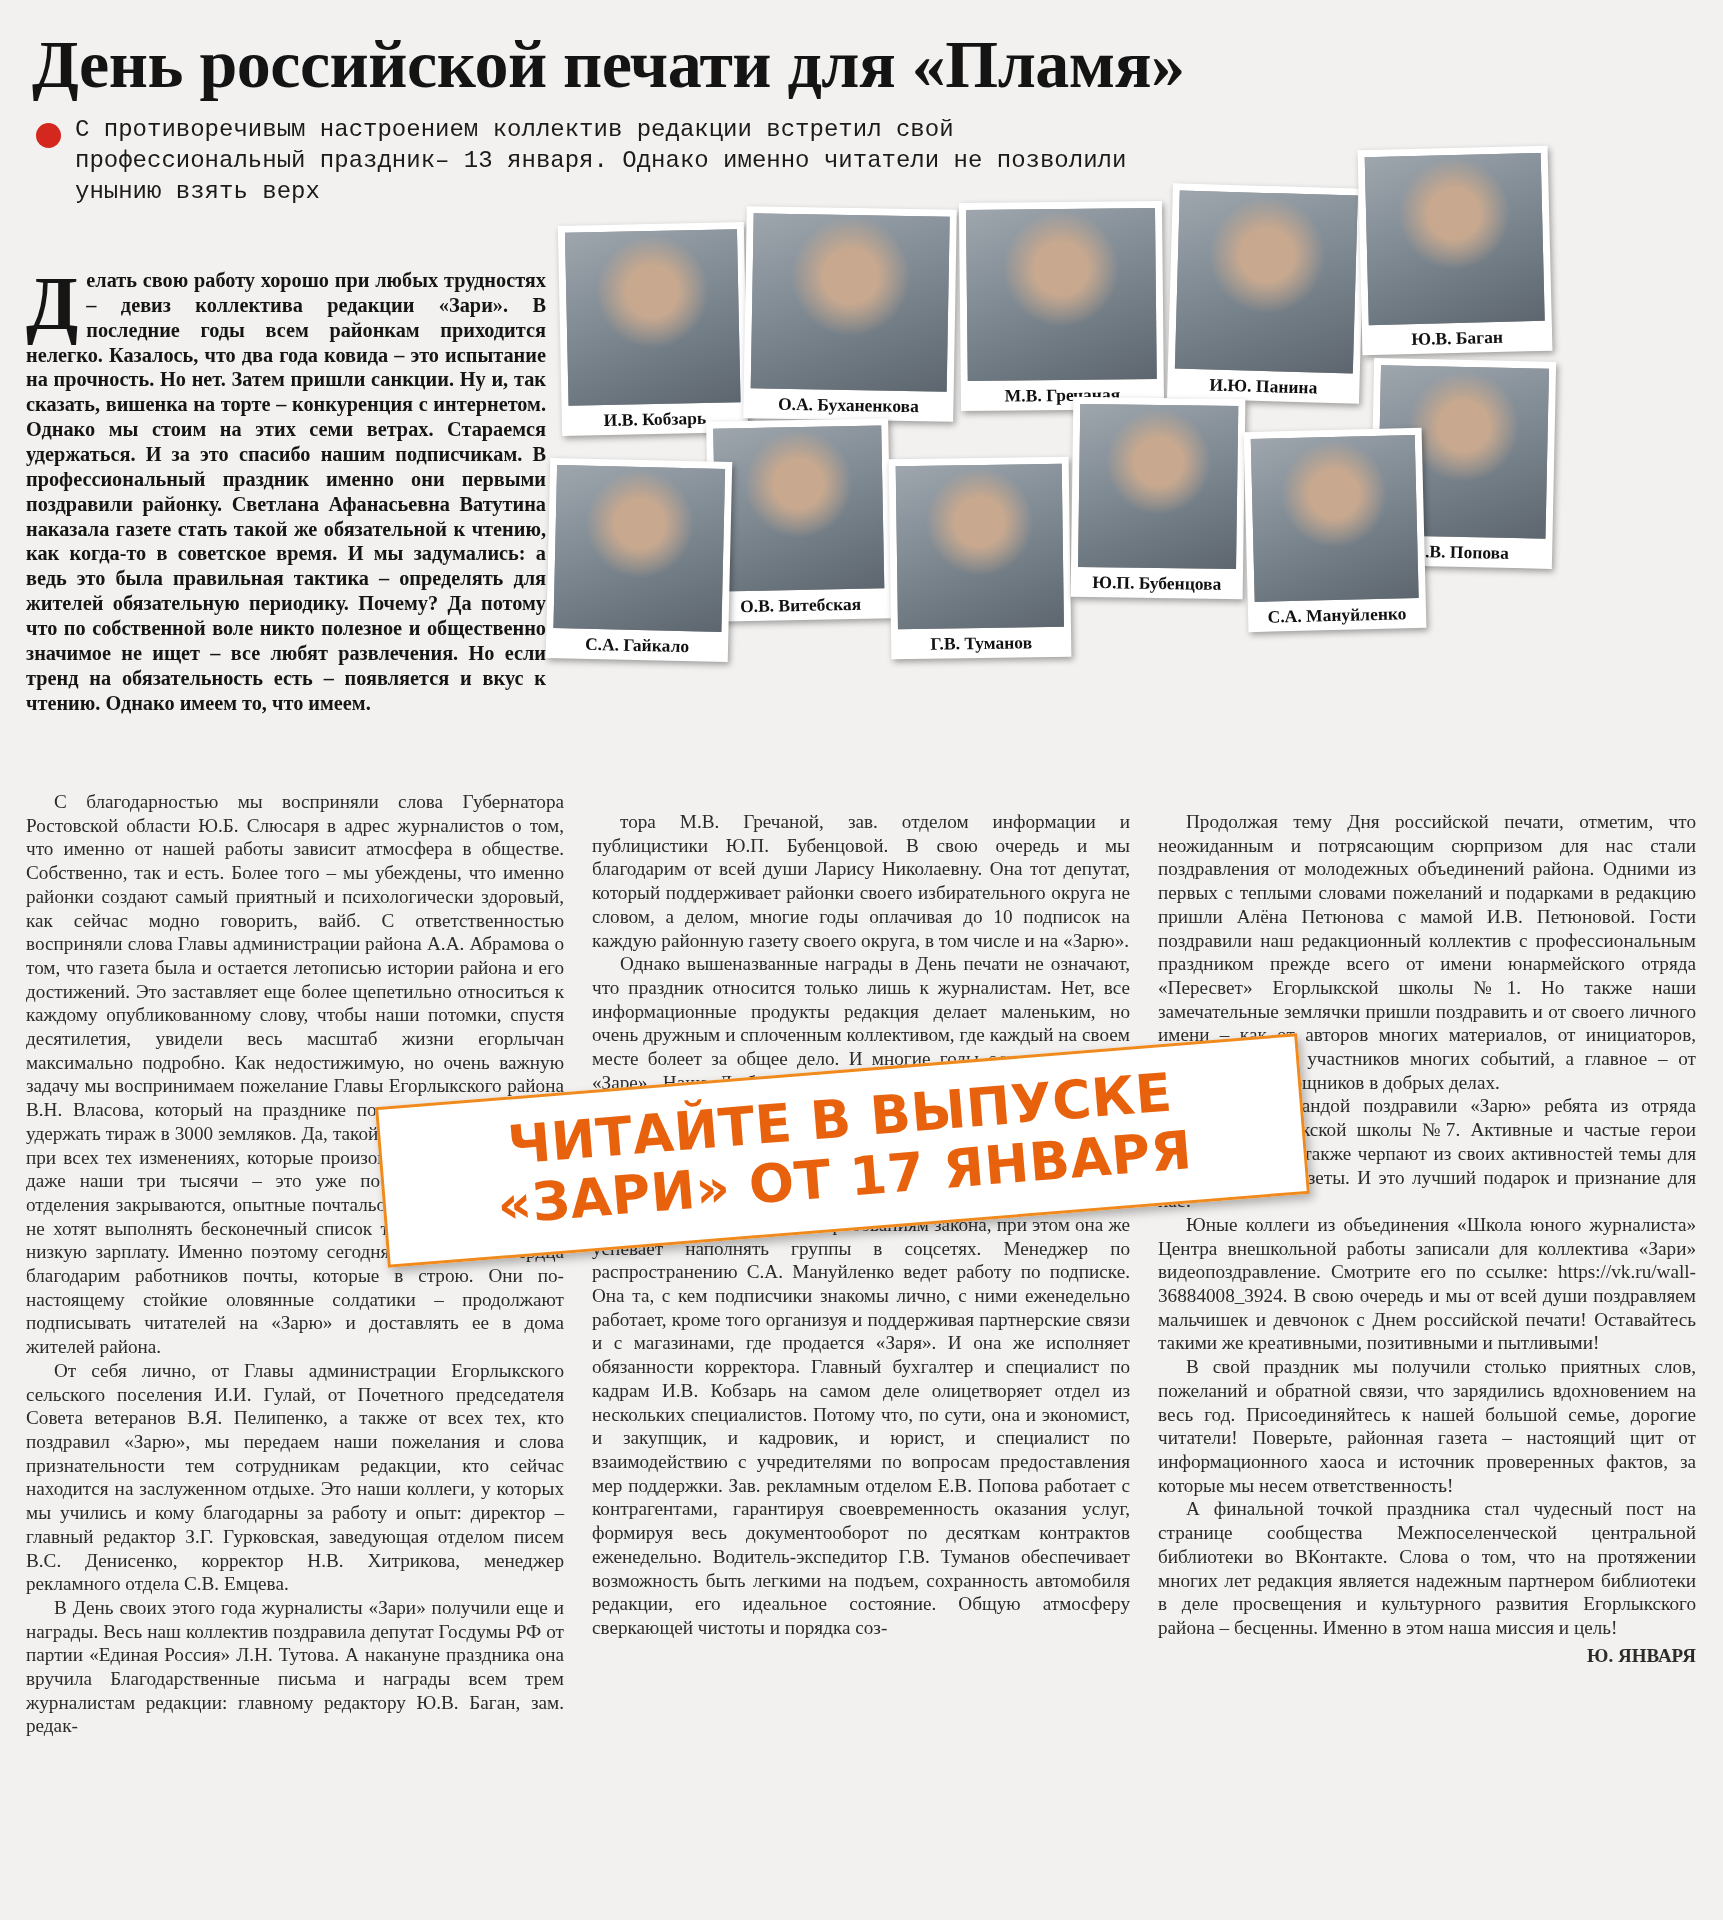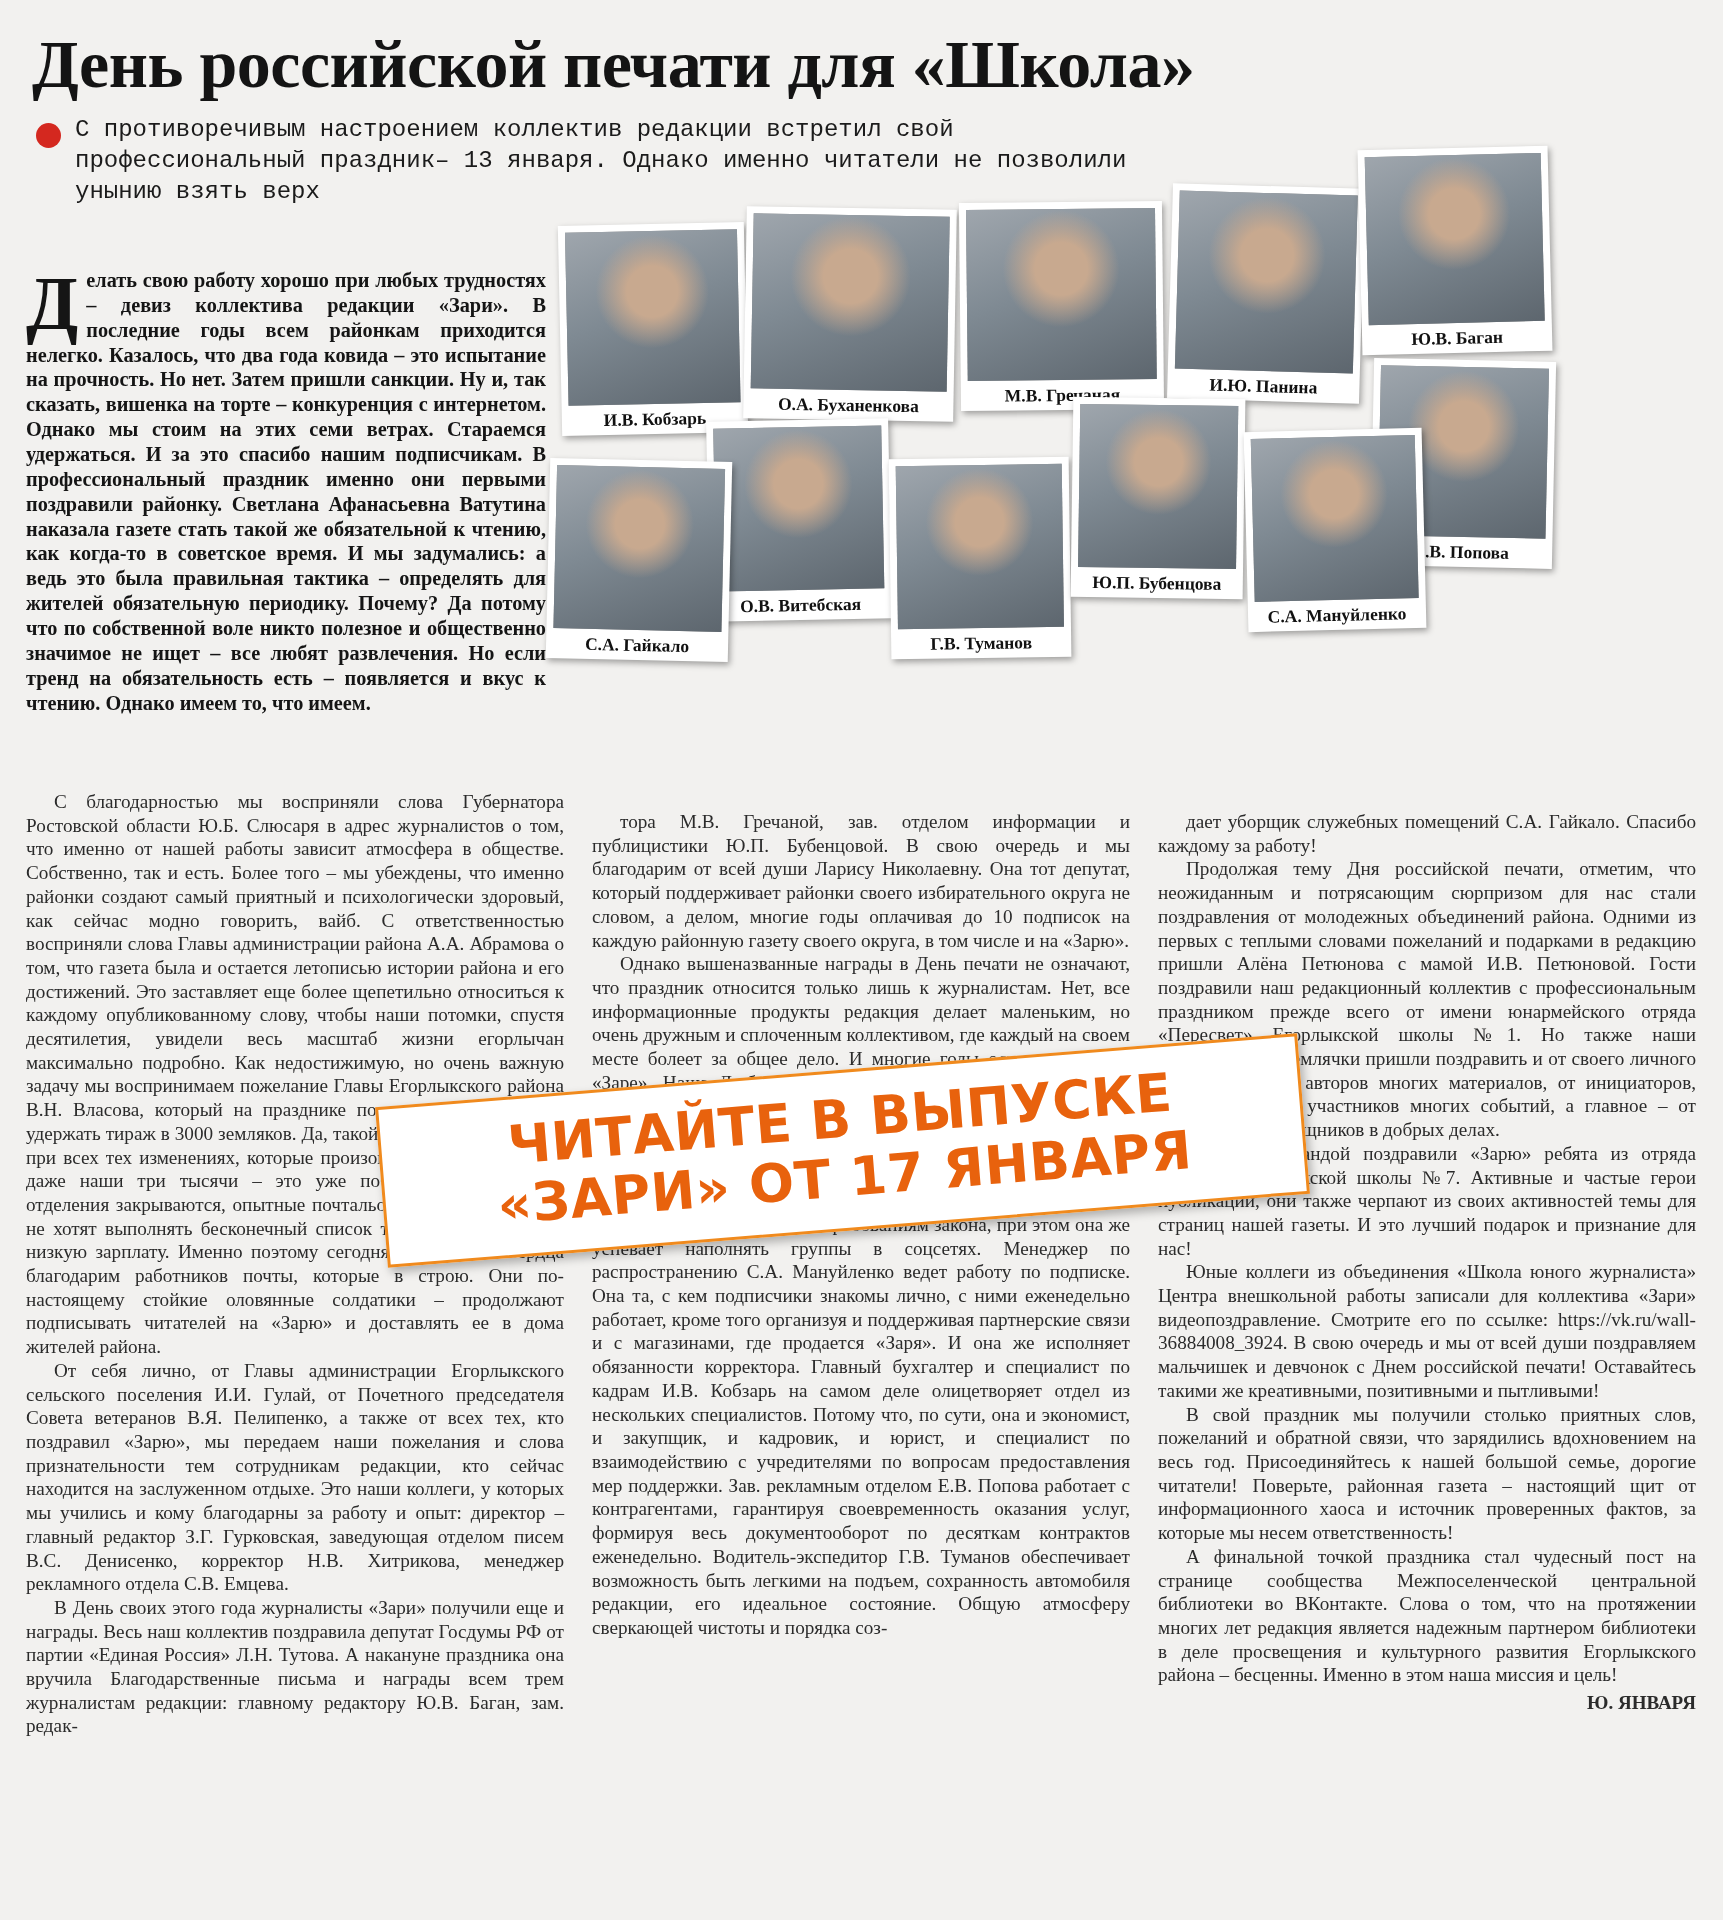--- a/index.html
+++ b/index.html
@@ -150,21 +150,21 @@
     line-height: 1.12;
     color: #e8620d;
     letter-spacing: 0.5px;
   }
 </style>
 </head>
 <body>
 
 <div class="page">
 
-  <h1 class="headline">День российской печати для «Школа»</h1>
+  <h1 class="headline">День российской печати для «Пламя»</h1>
 
   <div class="deck-wrap">
     <span class="deck-bullet"></span>
     <div class="deck">С противоречивым настроением коллектив редакции встретил свой профессиональный праздник– 13 января. Однако именно читатели не позволили унынию взять верх</div>
   </div>
 
   <div class="collage">
     <div class="photo" style="left:0px; top:64px; width:186px; height:210px; transform:rotate(-1.2deg);">
       <div class="img"></div>
       <div class="cap">И.В. Кобзарь</div>
@@ -219,21 +219,20 @@
     <div class="col c1">
       <p>С благодарностью мы восприняли слова Губернатора Ростовской области Ю.Б. Слюсаря в адрес журналистов о том, что именно от нашей работы зависит атмосфера в обществе. Собственно, так и есть. Более того – мы убеждены, что именно районки создают самый приятный и психологически здоровый, как сейчас модно говорить, вайб. С ответственностью восприняли слова Главы администрации района А.А. Абрамова о том, что газета была и остается летописью истории района и его достижений. Это заставляет еще более щепетильно относиться к каждому опубликованному слову, чтобы наши потомки, спустя десятилетия, увидели весь масштаб жизни егорлычан максимально подробно. Как недостижимую, но очень важную задачу мы воспринимаем пожелание Главы Егорлыкского района В.Н. Власова, который на празднике пожелал нам достичь и удержать тираж в 3000 земляков. Да, такой тираж – это возможно при всех тех изменениях, которые произошли на Почте России, даже наши три тысячи – это уже победа. Увы, почтовые отделения закрываются, опытные почтальоны уходят, а новички не хотят выполнять бесконечный список требований за крайне низкую зарплату. Именно поэтому сегодня мы от всего сердца благодарим работников почты, которые в строю. Они по-настоящему стойкие оловянные солдатики – продолжают подписывать читателей на «Зарю» и доставлять ее в дома жителей района.</p>
       <p>От себя лично, от Главы администрации Егорлыкского сельского поселения И.И. Гулай, от Почетного председателя Совета ветеранов В.Я. Пелипенко, а также от всех тех, кто поздравил «Зарю», мы передаем наши пожелания и слова признательности тем сотрудникам редакции, кто сейчас находится на заслуженном отдыхе. Это наши коллеги, у которых мы учились и кому благодарны за работу и опыт: директор – главный редактор З.Г. Гурковская, заведующая отделом писем В.С. Денисенко, корректор Н.В. Хитрикова, менеджер рекламного отдела С.В. Емцева.</p>
       <p>В День своих этого года журналисты «Зари» получили еще и награды. Весь наш коллектив поздравила депутат Госдумы РФ от партии «Единая Россия» Л.Н. Тутова. А накануне праздника она вручила Благодарственные письма и награды всем трем журналистам редакции: главному редактору Ю.В. Баган, зам. редак-</p>
     </div>
     <div class="col c2">
       <p>тора М.В. Гречаной, зав. отделом информации и публицистики Ю.П. Бубенцовой. В свою очередь и мы благодарим от всей души Ларису Николаевну. Она тот депутат, который поддерживает районки своего избирательного округа не словом, а делом, многие годы оплачивая до 10 подписок на каждую районную газету своего округа, в том числе и на «Зарю».</p>
       <p>Однако вышеназванные награды в День печати не означают, что праздник относится только лишь к журналистам. Нет, все информационные продукты редакция делает маленьким, но очень дружным и сплоченным коллективом, где каждый на своем месте болеет за общее дело. И многие годы остается верным «Заре». Наша Любовь Ивановна Водолазова делает газету из тысяч знаков, фотографий и элементов дизайна, вместе с ней трудится специалист по компьютерным технологиям и вёрстки О.В. Витебская. Заведующая интернет-ресурсами О.А. Буханенкова – это тот волшебник, который создает сайт газеты, полностью отвечая за его наполнение, каждую новость, ее подачу и соответствие всем требованиям закона, при этом она же успевает наполнять группы в соцсетях. Менеджер по распространению С.А. Мануйленко ведет работу по подписке. Она та, с кем подписчики знакомы лично, с ними еженедельно работает, кроме того организуя и поддерживая партнерские связи и с магазинами, где продается «Заря». И она же исполняет обязанности корректора. Главный бухгалтер и специалист по кадрам И.В. Кобзарь на самом деле олицетворяет отдел из нескольких специалистов. Потому что, по сути, она и экономист, и закупщик, и кадровик, и юрист, и специалист по взаимодействию с учредителями по вопросам предоставления мер поддержки. Зав. рекламным отделом Е.В. Попова работает с контрагентами, гарантируя своевременность оказания услуг, формируя весь документооборот по десяткам контрактов еженедельно. Водитель-экспедитор Г.В. Туманов обеспечивает возможность быть легкими на подъем, сохранность автомобиля редакции, его идеальное состояние. Общую атмосферу сверкающей чистоты и порядка соз-</p>
     </div>
     <div class="col c3">
-      <p>дает уборщик служебных помещений С.А. Гайкало. Спасибо каждому за работу!</p>
       <p>Продолжая тему Дня российской печати, отметим, что неожиданным и потрясающим сюрпризом для нас стали поздравления от молодежных объединений района. Одними из первых с теплыми словами пожеланий и подарками в редакцию пришли Алёна Петюнова с мамой И.В. Петюновой. Гости поздравили наш редакционный коллектив с профессиональным праздником прежде всего от имени юнармейского отряда «Пересвет» Егорлыкской школы №1. Но также наши замечательные землячки пришли поздравить и от своего личного имени – как от авторов многих материалов, от инициаторов, организаторов и участников многих событий, а главное – от постоянных помощников в добрых делах.</p>
       <p>Большой командой поздравили «Зарю» ребята из отряда «Пламя» Егорлыкской школы №7. Активные и частые герои публикаций, они также черпают из своих активностей темы для страниц нашей газеты. И это лучший подарок и признание для нас!</p>
       <p>Юные коллеги из объединения «Школа юного журналиста» Центра внешкольной работы записали для коллектива «Зари» видеопоздравление. Смотрите его по ссылке: https://vk.ru/wall-36884008_3924. В свою очередь и мы от всей души поздравляем мальчишек и девчонок с Днем российской печати! Оставайтесь такими же креативными, позитивными и пытливыми!</p>
       <p>В свой праздник мы получили столько приятных слов, пожеланий и обратной связи, что зарядились вдохновением на весь год. Присоединяйтесь к нашей большой семье, дорогие читатели! Поверьте, районная газета – настоящий щит от информационного хаоса и источник проверенных фактов, за которые мы несем ответственность!</p>
       <p>А финальной точкой праздника стал чудесный пост на странице сообщества Межпоселенческой центральной библиотеки во ВКонтакте. Слова о том, что на протяжении многих лет редакция является надежным партнером библиотеки в деле просвещения и культурного развития Егорлыкского района – бесценны. Именно в этом наша миссия и цель!</p>
       <div class="signature">Ю. ЯНВАРЯ</div>
     </div>
   </div>
 
   <div class="sticker">

